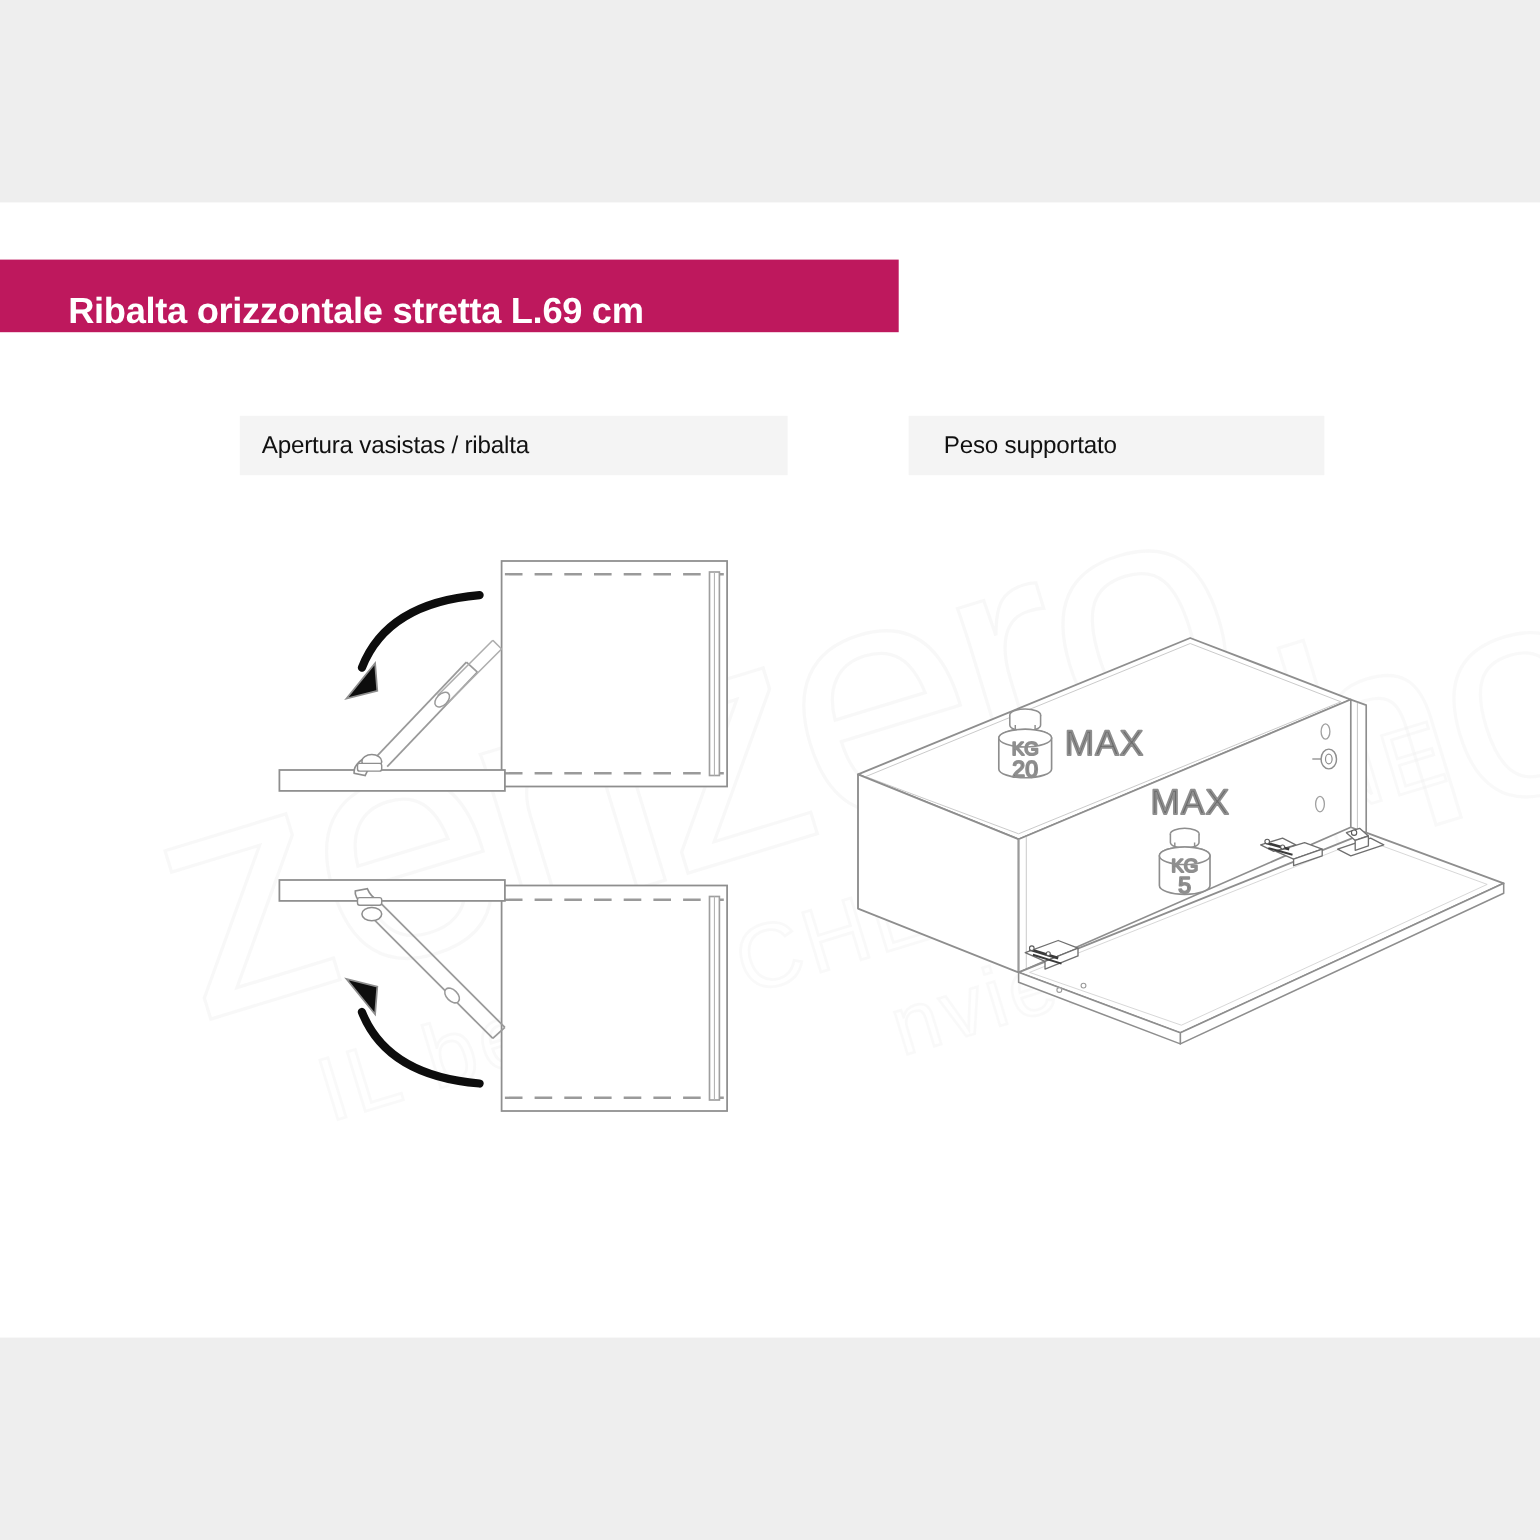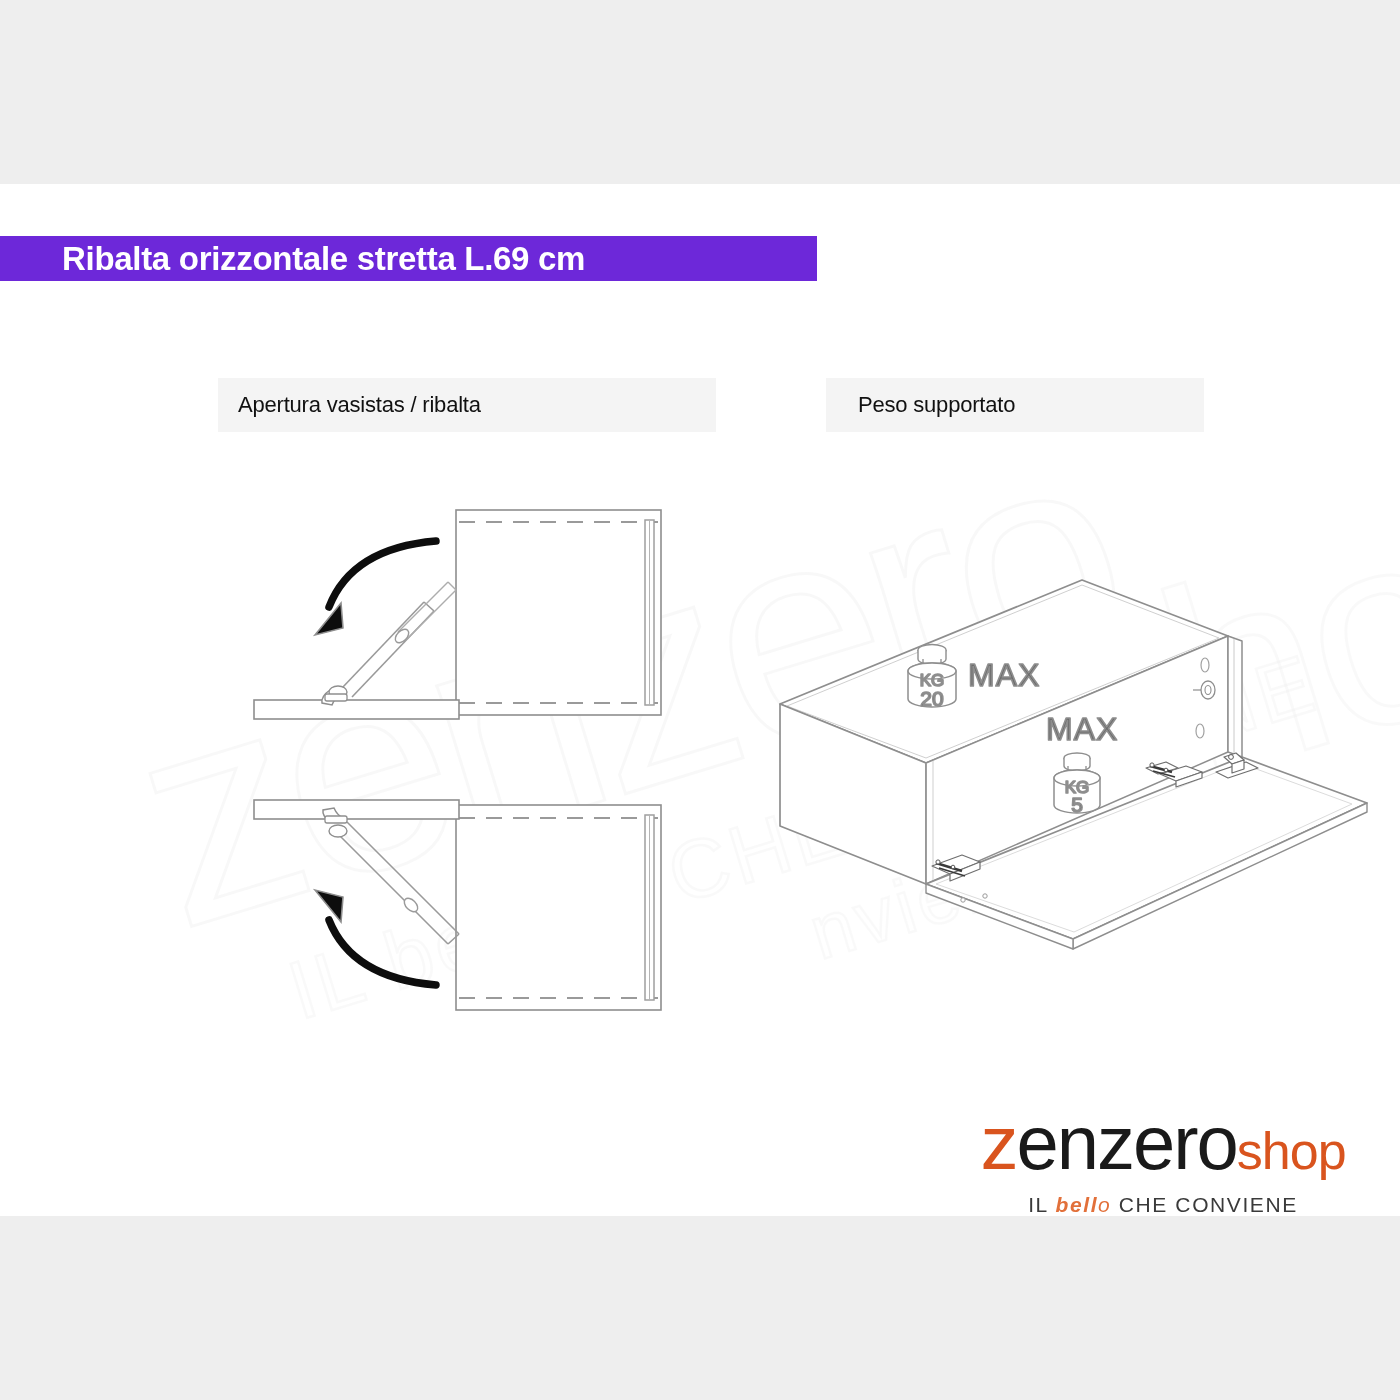--- a/index.html
+++ b/index.html
@@ -8,23 +8,23 @@
     background:#ffffff;
     font-family:"Liberation Sans", sans-serif;
     overflow:hidden;
     position:relative;
   }
   .band{position:absolute;left:0;width:1400px;background:#eeeeee;}
   .band-top{top:0;height:184px;}
   .band-bottom{top:1216px;height:184px;}
 
   .title-banner{
-    position:absolute;left:0;top:236px;width:817px;height:45px;
-    background:#6d28d9;
-    display:flex;align-items:center;
+    position:absolute;left:0;top:236px;width:817px;height:66px;
+    background:#be185d;
+    display:flex;align-items:flex-end;
   }
   .title-text{
     color:#ffffff;
     font-size:33px;
     font-weight:bold;
     letter-spacing:-0.3px;
     padding-left:62px;
     white-space:nowrap;
   }
 
@@ -233,15 +233,13 @@
       <path d="M 1054 778 a 23 8 0 0 1 46 0 v 27 a 23 8 0 0 1 -46 0 z" fill="#ffffff" stroke="#8e8e8e" stroke-width="1.5"></path>
       <ellipse cx="1077" cy="778" rx="23" ry="8" fill="#ffffff" stroke="#8e8e8e" stroke-width="1.4"></ellipse>
       <text x="1077" y="793" text-anchor="middle" font-family="Liberation Sans, sans-serif" font-size="17" fill="#4a4a4a">KG</text>
       <text x="1077" y="812" text-anchor="middle" font-family="Liberation Sans, sans-serif" font-size="21" fill="#4a4a4a">5</text>
     </g>
     <text x="1046" y="740" font-family="Liberation Sans, sans-serif" font-size="32" fill="#6a6a6a" letter-spacing="1">MAX</text>
   </g>
 </svg>
 
 <div class="logo">
-  <div class="logo-main"><span class="lg-z">z</span><span class="lg-enzero">enzero</span><span class="lg-shop">shop</span></div>
-  <div class="logo-tag"><span class="tg-dark">IL </span><span class="tg-orange">bell</span><span class="tg-orange2">o</span><span class="tg-dark"> CHE CONVIENE</span></div>
 </div>
 
 </body></html>

